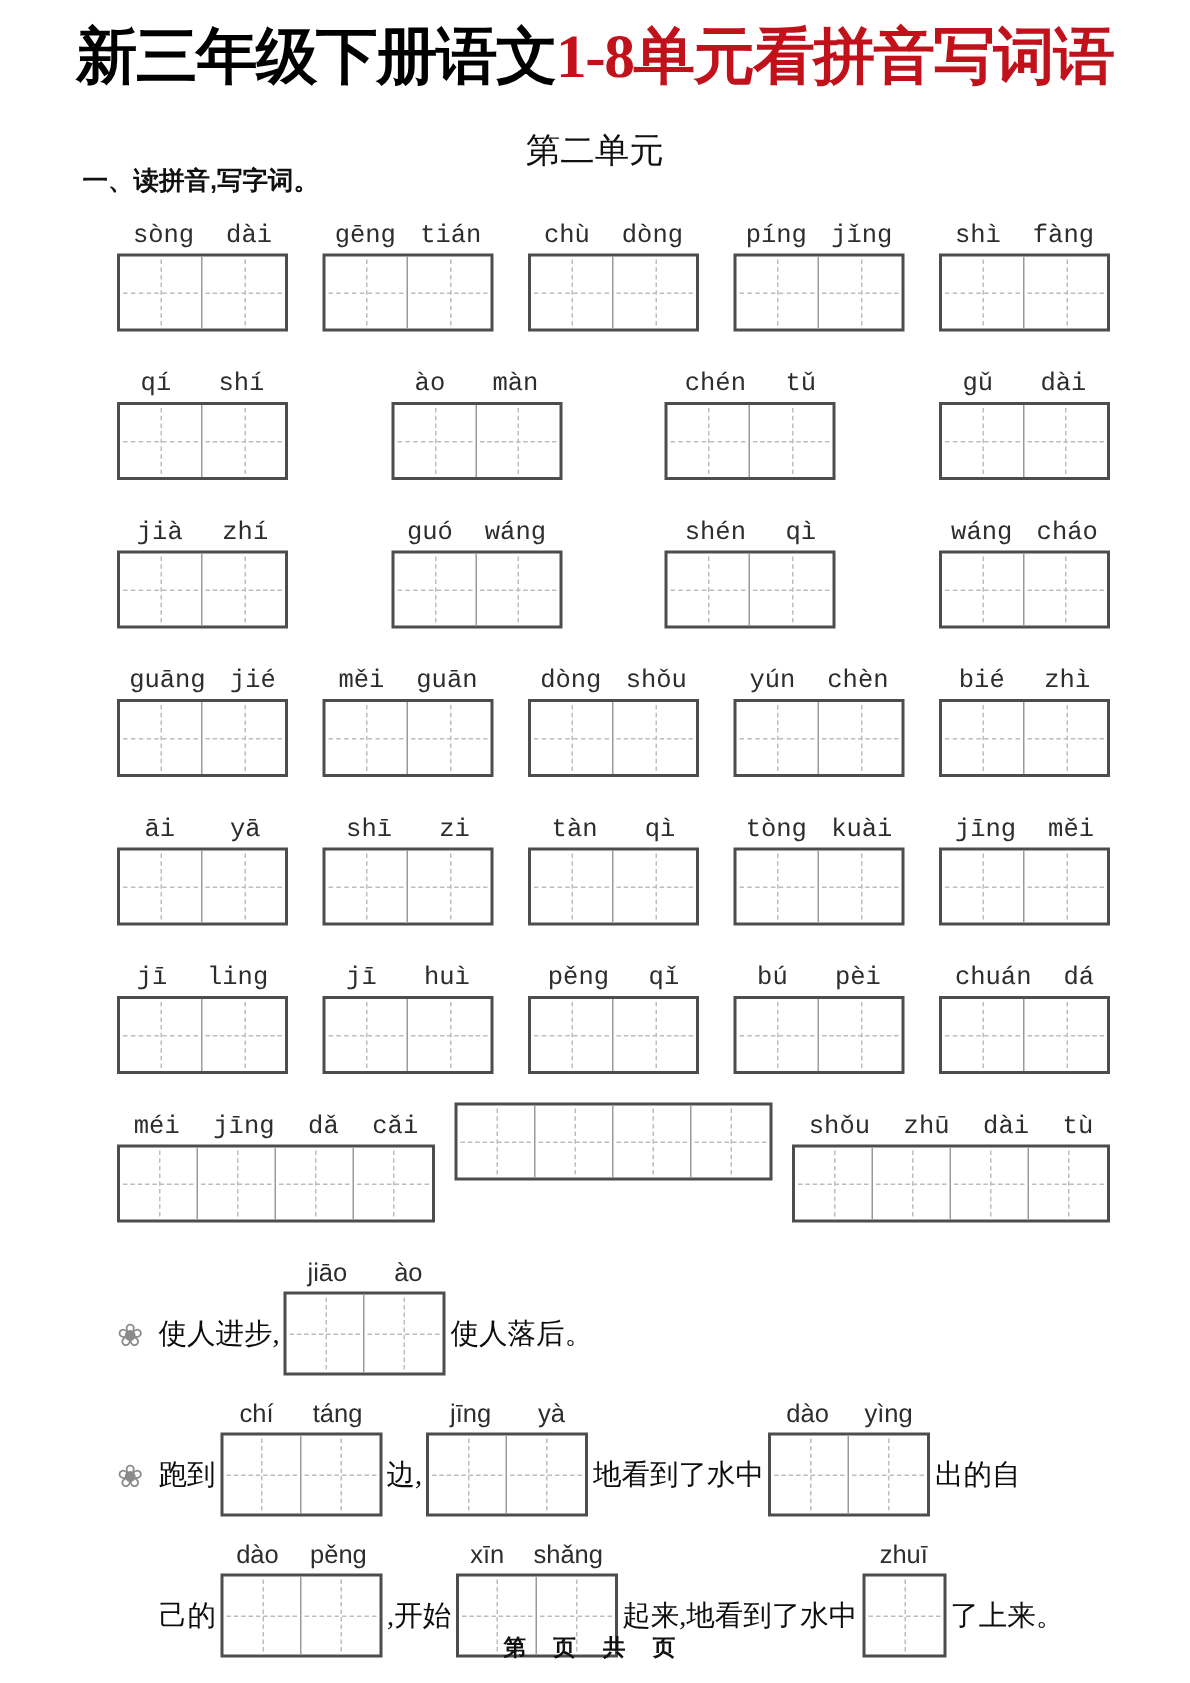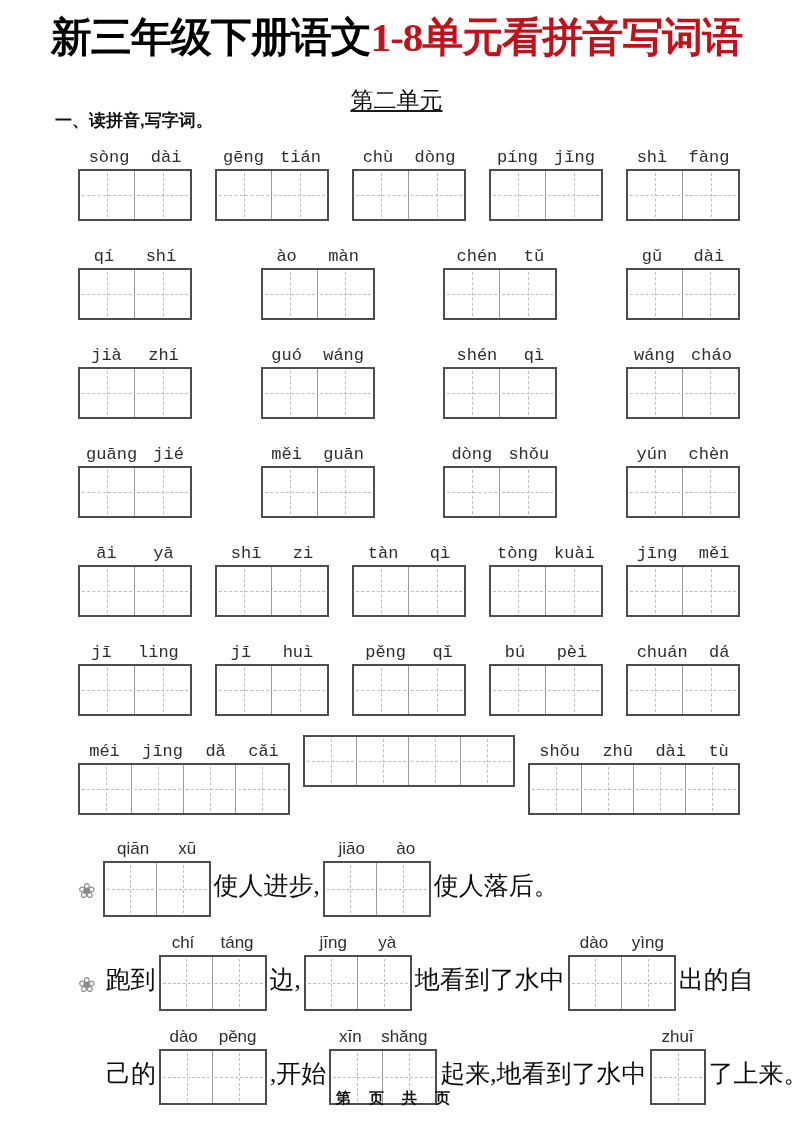--- a/index.html
+++ b/index.html
@@ -10,21 +10,21 @@
   }
   
   .main-title {
     margin-top:12px; text-align:center; white-space:nowrap;
     font-family:"Liberation Serif", serif; font-weight:bold;
     font-size:41px; letter-spacing:-1px; line-height:1.25;
   }
   .main-title .t-black { color:#000000; }
   .main-title .t-red { color:#c1121c; }
   
-  .header-line { position:relative; height:52px; margin-top:22px;text-decoration:underline; }
+  .header-line { position:relative; height:52px; margin-top:22px; }
   .section-heading {
     text-align:center; font-family:"Liberation Serif", serif;
     font-size:23px; color:#111; font-weight:normal;
   }
   .instruction {
     position:absolute; left:55px; top:24px;
     font-size:17px; font-weight:bold; color:#111;
   }
   
   .word-rows { margin-top:4px; }
@@ -51,21 +51,21 @@
   }
   .cells4 .cell { width:52px; }
   
   .sentence-rows { margin-top:6px; }
   .sent-row { display:flex; align-items:flex-end; padding-left:78px; margin-bottom:11px; }
   .sent-row.indent { padding-left:103px; }
   .sbox-unit { display:flex; flex-direction:column; align-items:stretch; }
   .sbox-unit .pinyin-line { height:25px; }
   .sent .cell { width:52px; height:52px; }
   .sent-text {
-    font-family:"Liberation Serif", serif; font-size:25px; color:#0d0d0d;
+    font-family:"Liberation Serif", serif; font-size:19px; color:#0d0d0d;
     margin:0 3px 15px 3px; white-space:nowrap;
   }
   .flower-icon {
     font-size:21px; color:#8a8a8a; margin:0 7px 16px 0; line-height:1;
   }
   
   .page-footer {
     position:absolute; left:0; right:0; bottom:14px; text-align:center;
     font-size:15px; color:#111; letter-spacing:7px; font-weight:bold;
   }
@@ -251,20 +251,30 @@
       <div class="word-group">
         <div class="pinyin-line">
           <span>yún</span>
           <span>chèn</span>
         </div>
         <div class="wbox">
           <div class="cell"></div>
           <div class="cell"></div>
         </div>
       </div>
+      <div class="word-group">
+        <div class="pinyin-line">
+          <span>bié</span>
+          <span>zhì</span>
+        </div>
+        <div class="wbox">
+          <div class="cell"></div>
+          <div class="cell"></div>
+        </div>
+      </div>
     </div>
     <div class="word-row">
       <div class="word-group">
         <div class="pinyin-line">
           <span>āi</span>
           <span>yā</span>
         </div>
         <div class="wbox">
           <div class="cell"></div>
           <div class="cell"></div>
@@ -399,30 +409,20 @@
           <div class="cell"></div>
           <div class="cell"></div>
         </div>
       </div>
     </div>
   </div>
 
 <div class="sentence-rows" id="sentence-rows">
     <div class="sent-row">
       <span class="flower-icon">❀</span>
-      <div class="sbox-unit">
-        <div class="pinyin-line">
-          <span>qiān</span>
-          <span>xū</span>
-        </div>
-        <div class="wbox sent">
-          <div class="cell"></div>
-          <div class="cell"></div>
-        </div>
-      </div>
       <span class="sent-text">使人进步,</span>
       <div class="sbox-unit">
         <div class="pinyin-line">
           <span>jiāo</span>
           <span>ào</span>
         </div>
         <div class="wbox sent">
           <div class="cell"></div>
           <div class="cell"></div>
         </div>

